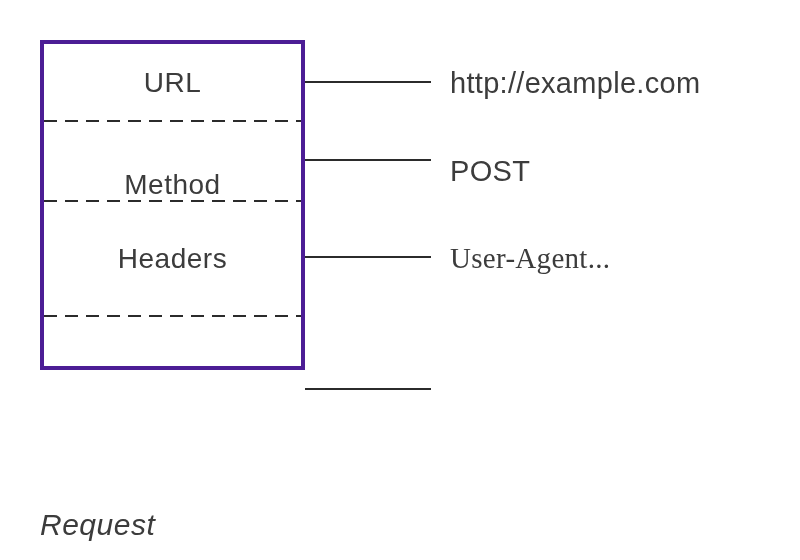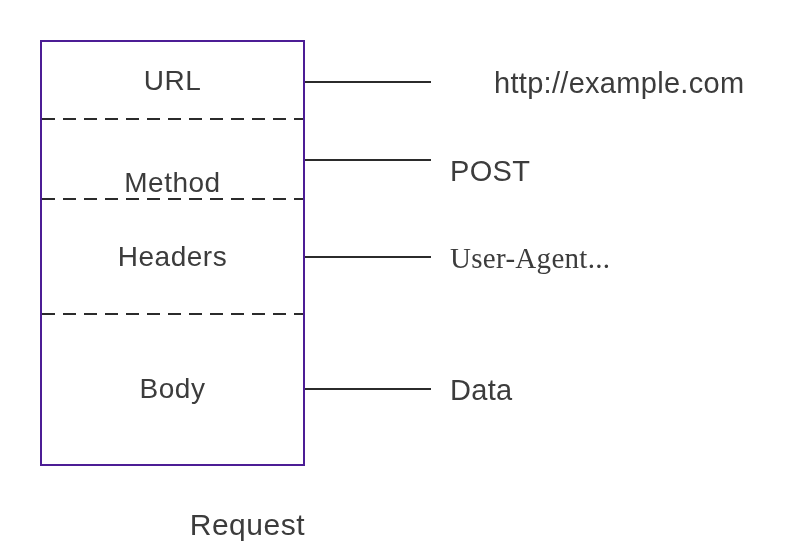--- a/index.html
+++ b/index.html
@@ -15,22 +15,22 @@
     font-family: "Liberation Sans", sans-serif;
     color: #3c3c3c;
     overflow: hidden;
   }
   
   .request-box {
     position: absolute;
     left: 40px;
     top: 40px;
     width: 265px;
-    height: 426px;
-    border: 2px solid #4c1d95;
+    height: 330px;
+    border: 4px solid #4c1d95;
     box-sizing: border-box;
     background: #ffffff;
     display: flex;
     flex-direction: column;
   }
   .section {
     position: relative;
     display: flex;
     align-items: center;
     justify-content: center;
@@ -70,32 +70,33 @@
   
   .value-label {
     position: absolute;
     left: 450px;
     transform: translateY(-50%);
     font-size: 29px;
     font-weight: 300;
     white-space: nowrap;
     letter-spacing: 0.3px;
   }
-  .value-url     { top: 83px; margin-left: 44px;  }
+  .value-url     { top: 83px;  }
   .value-method  { top: 171px; }
   .value-headers { top: 258px; font-family: Liberation Serif, serif; }
   .value-body    { top: 390px; }
   
   .diagram-caption {
     position: absolute;
     left: 40px;
     top: 508px;
     width: 265px;
-    text-align: right;
+    text-align: left;
     font-size: 30px;
+    font-style: italic;
     font-weight: 300;
     letter-spacing: 0.5px;
   }
 </style>
 </head>
 <body>
 
 <div class="canvas">
 
   <div class="request-box">
@@ -104,30 +105,26 @@
       <span class="dashed-divider"></span>
     </div>
     <div class="section section-method">
       <span>Method</span>
       <span class="dashed-divider"></span>
     </div>
     <div class="section section-headers">
       <span>Headers</span>
       <span class="dashed-divider"></span>
     </div>
-    <div class="section section-body">
-      <span>Body</span>
-    </div>
   </div>
 
   <div class="connector connector-url"></div>
   <div class="connector connector-method"></div>
   <div class="connector connector-headers"></div>
   <div class="connector connector-body"></div>
 
   <div class="value-label value-url">http://example.com</div>
   <div class="value-label value-method">POST</div>
   <div class="value-label value-headers">User-Agent...</div>
-  <div class="value-label value-body">Data</div>
 
   <div class="diagram-caption">Request</div>
 
 </div>
 
 </body></html>

